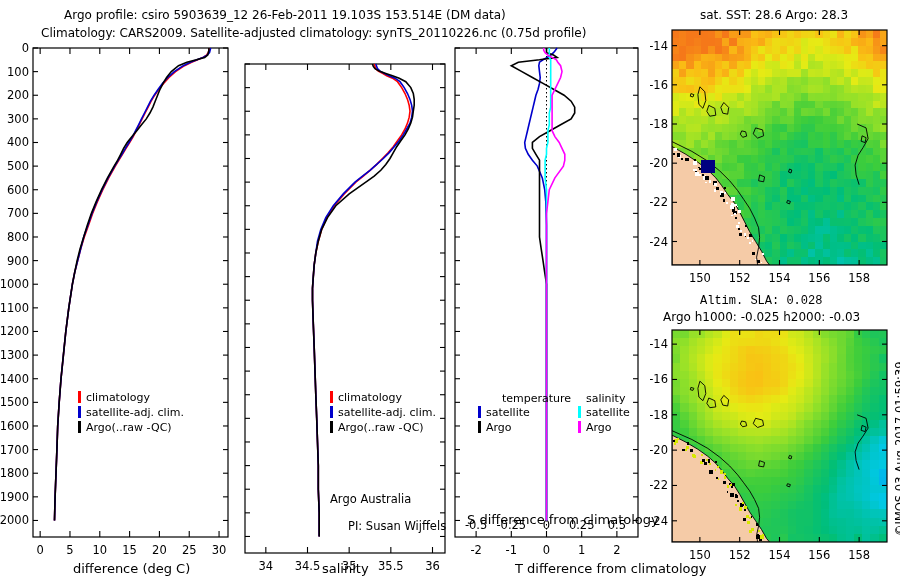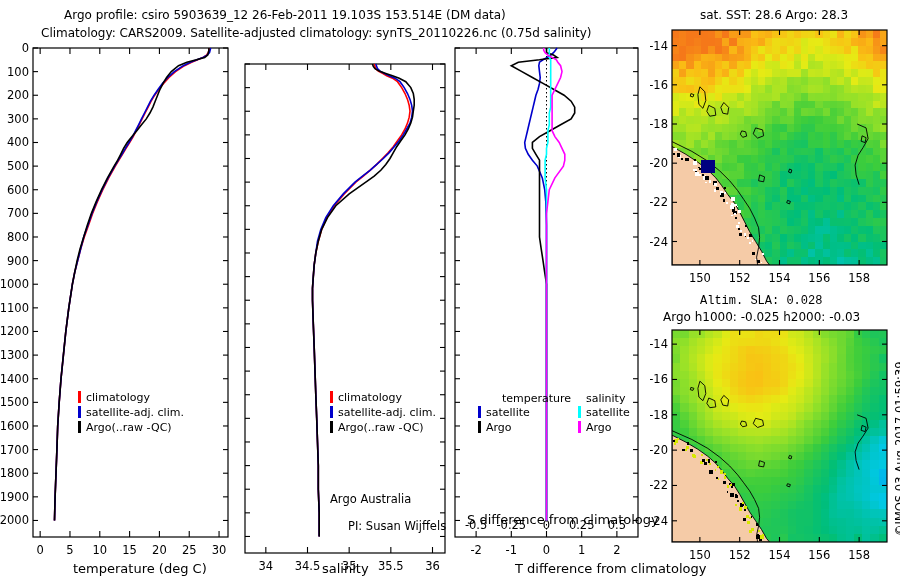--- a/index.html
+++ b/index.html
@@ -18,21 +18,21 @@
   .swatch{display:inline-block;width:3px;height:12px;vertical-align:-2px;margin-right:5px;}
   .legrow{line-height:15px;}
   .wm{position:absolute;font-size:11.5px;white-space:nowrap;
       transform-origin:0 0;transform:rotate(-90deg);}
   .contour{fill:none;stroke:#000;stroke-width:0.9;}
 </style>
 </head>
 <body>
 
 <div class="abs ttl" style="left:64px;top:8px;">Argo profile: csiro 5903639_12 26-Feb-2011 19.103S 153.514E (DM data)</div>
-<div class="abs ttl" style="left:41px;top:26px;">Climatology: CARS2009. Satellite-adjusted climatology: synTS_20110226.nc (0.75d salinity)</div>
+<div class="abs ttl" style="left:41px;top:26px;">Climatology: CARS2009. Satellite-adjusted climatology: synTS_20110226.nc (0.75d profile)</div>
 
 <div class="abs" style="left:0;top:0;">
   <svg width="240" height="580" id="svg-temp">
       <rect x="33" y="48" width="195" height="489" class="frame"></rect>
       <line x1="33" y1="48" x2="38" y2="48" class="tk"></line>
       <line x1="223" y1="48" x2="228" y2="48" class="tk"></line>
       <text x="29" y="52" text-anchor="end" font-family="&quot;DejaVu Sans&quot;,&quot;Liberation Sans&quot;,sans-serif" font-size="11.5" fill="#000">0</text>
       <line x1="33" y1="71.6231884057971" x2="38" y2="71.6231884057971" class="tk"></line>
       <line x1="223" y1="71.6231884057971" x2="228" y2="71.6231884057971" class="tk"></line>
       <text x="29" y="75.6231884057971" text-anchor="end" font-family="&quot;DejaVu Sans&quot;,&quot;Liberation Sans&quot;,sans-serif" font-size="11.5" fill="#000">100</text>
@@ -112,21 +112,21 @@
       <line x1="189.2385321100917" y1="48" x2="189.2385321100917" y2="54" class="tk"></line>
       <text x="189.2385321100917" y="554" text-anchor="middle" font-family="&quot;DejaVu Sans&quot;,&quot;Liberation Sans&quot;,sans-serif" font-size="11.5" fill="#000">25</text>
       <line x1="219.05504587155963" y1="537" x2="219.05504587155963" y2="531" class="tk"></line>
       <line x1="219.05504587155963" y1="48" x2="219.05504587155963" y2="54" class="tk"></line>
       <text x="219.05504587155963" y="554" text-anchor="middle" font-family="&quot;DejaVu Sans&quot;,&quot;Liberation Sans&quot;,sans-serif" font-size="11.5" fill="#000">30</text>
       <path d="M208.9 48.0 L208.9 50.4 L208.3 52.7 L206.5 55.1 L203.0 57.4 L197.6 59.8 L191.6 62.2 L184.5 65.7 L175.5 71.6 L169.0 77.5 L163.6 83.4 L158.8 89.3 L154.7 95.2 L151.1 101.2 L148.1 107.1 L145.1 113.0 L142.1 118.9 L139.1 124.8 L136.2 130.7 L133.2 136.6 L129.6 142.5 L126.0 148.4 L122.4 154.3 L118.9 160.2 L115.3 166.1 L108.7 177.9 L102.8 189.7 L97.4 201.6 L92.6 213.4 L88.5 225.2 L84.3 237.0 L80.7 248.8 L77.7 260.6 L74.7 272.4 L72.4 284.2 L68.8 307.9 L65.8 331.5 L63.4 355.1 L61.0 378.7 L59.2 402.3 L57.7 426.0 L56.9 449.6 L56.0 473.2 L55.1 496.8 L54.5 520.5 " class="series" stroke="#ff0000"></path>
       <path d="M210.7 48.0 L210.1 50.4 L209.5 52.7 L207.1 55.1 L203.0 57.4 L197.0 59.8 L190.4 62.2 L183.3 65.7 L174.3 71.6 L167.8 77.5 L162.4 83.4 L158.2 89.3 L154.1 95.2 L150.5 101.2 L147.5 107.1 L144.5 113.0 L141.5 118.9 L138.6 124.8 L135.6 130.7 L132.6 136.6 L129.0 142.5 L125.4 148.4 L121.9 154.3 L118.3 160.2 L114.7 166.1 L108.1 177.9 L102.2 189.7 L96.8 201.6 L92.0 213.4 L87.9 225.2 L83.7 237.0 L80.7 248.8 L77.7 260.6 L74.7 272.4 L72.4 284.2 L68.8 307.9 L65.8 331.5 L63.4 355.1 L61.0 378.7 L59.2 402.3 L57.7 426.0 L56.9 449.6 L56.0 473.2 L55.1 496.8 L54.5 520.5 " class="series" stroke="#0000cc"></path>
       <path d="M208.9 48.0 L208.9 50.4 L208.3 52.7 L207.7 55.1 L204.7 57.4 L196.4 59.8 L186.9 62.2 L178.5 65.7 L171.3 71.6 L166.6 77.5 L163.0 83.4 L160.0 89.3 L157.6 95.2 L155.2 101.2 L152.9 107.1 L149.9 113.0 L146.3 118.9 L141.5 124.8 L136.8 130.7 L132.0 136.6 L127.2 142.5 L123.6 148.4 L120.7 154.3 L117.7 160.2 L114.1 166.1 L107.5 177.9 L101.6 189.7 L96.2 201.6 L91.4 213.4 L87.3 225.2 L83.7 237.0 L80.1 248.8 L77.1 260.6 L74.7 272.4 L72.4 284.2 L68.8 307.9 L65.8 331.5 L63.4 355.1 L61.0 378.7 L59.2 402.3 L57.7 426.0 L56.9 449.6 L56.0 473.2 L55.1 496.8 L54.5 520.5 " class="series" stroke="#000000"></path>
     </svg>
 </div>
-<div class="abs axlab" style="left:73px;top:561px;">temperature (deg C)</div>
+<div class="abs axlab" style="left:73px;top:561px;">difference (deg C)</div>
 <div class="abs leg" style="left:78px;top:390px;">
   <div class="legrow">
     <span class="swatch" style="background: rgb(255, 0, 0);"></span><span>climatology</span>
   </div>
   <div class="legrow">
     <span class="swatch" style="background: rgb(0, 0, 204);"></span><span>satellite-adj. clim.</span>
   </div>
   <div class="legrow">
     <span class="swatch" style="background: rgb(0, 0, 0);"></span><span>Argo(..raw -QC)</span>
   </div>

